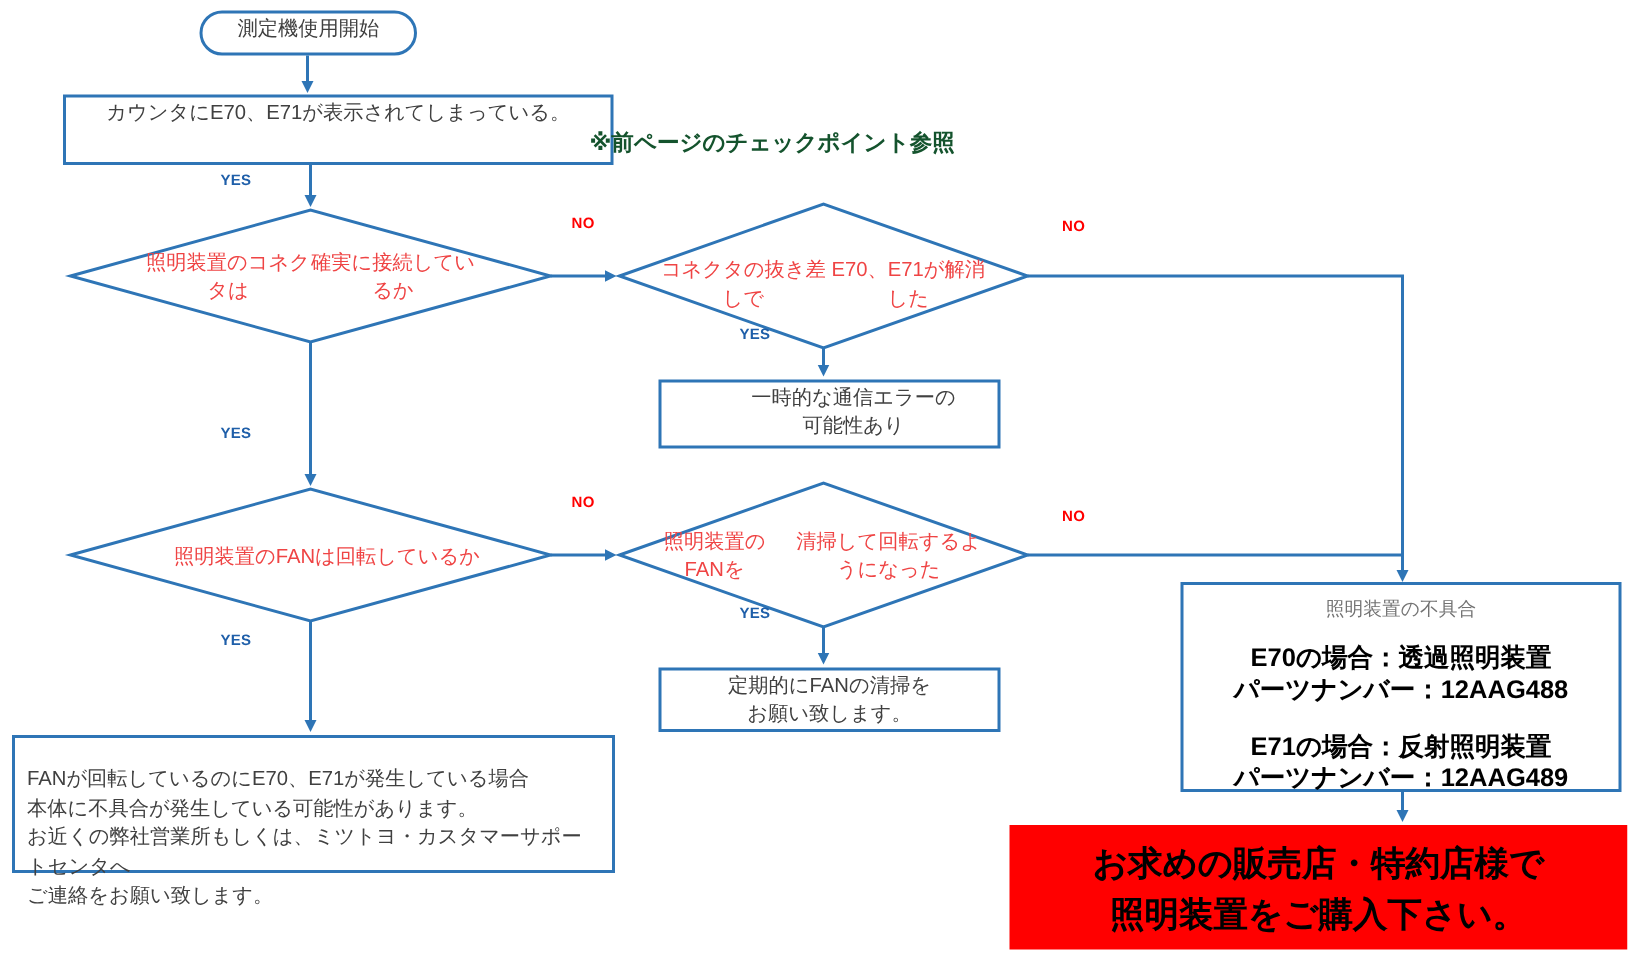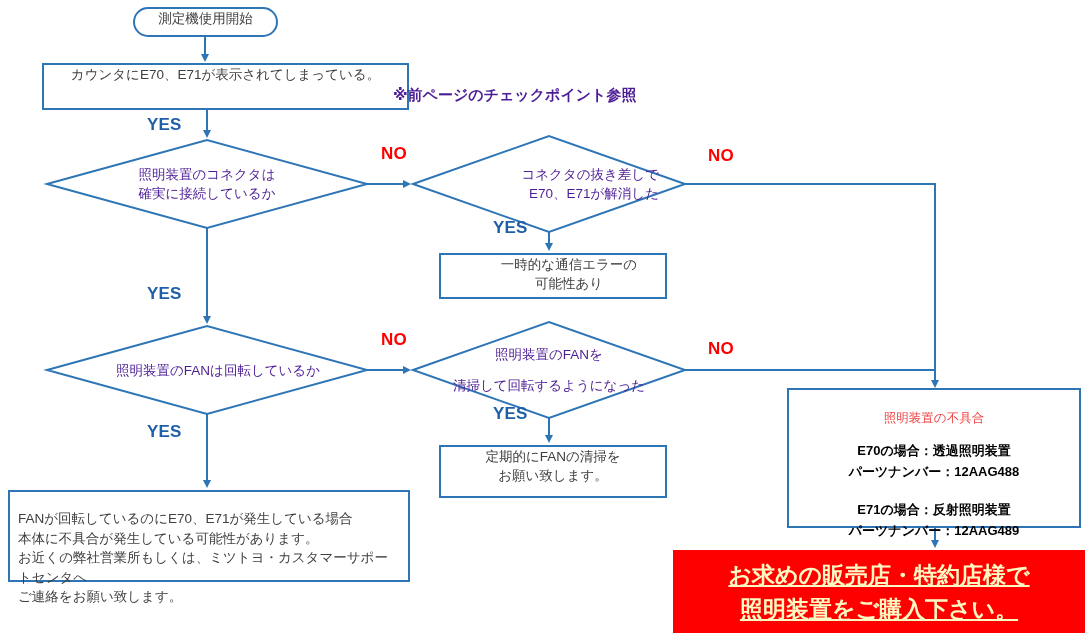--- a/index.html
+++ b/index.html
@@ -6,40 +6,40 @@
   body { background:#ffffff; font-family:"Liberation Sans","DejaVu Sans",sans-serif; }
   .stage { position:relative; width:1085px; height:639px; background:#ffffff; overflow:hidden; }
   .stage svg.wires { position:absolute; left:0; top:0; width:1085px; height:639px; }
 
   .node { position:absolute; display:flex; flex-direction:column; align-items:center; justify-content:flex-start;
           color:#404040; font-size:13.5px; line-height:19px; text-align:center; background:#ffffff; }
   .stadium { border:2px solid #2E75B6; border-radius:16px; }
   .rect    { border:2px solid #2E75B6; }
   .rect-thick { border:2.5px solid #2E75B6; }
 
-  .diamond-text { position:absolute; display:flex; flex-direction:column; align-items:center; justify-content:center;
-                  color:#4c1d95; font-size:13.5px; line-height:19px; text-align:center; background:transparent; }
+  .diamond-text { position:absolute; display:flex; flex-direction:row; align-items:center; justify-content:center;
+                  color:#ef4444; font-size:13.5px; line-height:19px; text-align:center; background:transparent; }
 
-  .flow-label { position:absolute; font-size:17px; font-weight:bold; letter-spacing:0.2px; }
+  .flow-label { position:absolute; font-size:10px; font-weight:bold; letter-spacing:0.2px; }
   .yes { color:#1F5FA9; }
   .no  { color:#FF0000; }
 
-  .note-red { position:absolute; color:#4c1d95; font-size:15px; font-weight:bold; }
+  .note-red { position:absolute; color:#14532d; font-size:15px; font-weight:bold; }
 
   .contact-box { position:absolute; border:2px solid #2E75B6; background:#ffffff; color:#404040;
                  font-size:13.5px; line-height:19.5px; text-align:left; padding:17px 8px; }
 
   .parts-box { position:absolute; border:2px solid #2E75B6; background:#ffffff; text-align:center; }
-  .parts-title { color:#ef4444; font-size:12.5px; margin-top:20px; }
-  .parts-block { color:#000000; font-size:13px; font-weight:bold; line-height:21px; }
+  .parts-title { color:#737373; font-size:12.5px; margin-top:8px; }
+  .parts-block { color:#000000; font-size:17px; font-weight:bold; line-height:21px; }
   .parts-block.first { margin-top:13px; }
   .parts-block.second { margin-top:17px; }
 
-  .alert-box { position:absolute; background:#FF0000; color:#fef9c3; display:flex; flex-direction:column;
-               align-items:center; justify-content:center; font-size:23px; font-weight:bold; line-height:34px; text-align:center;text-decoration:underline; }
+  .alert-box { position:absolute; background:#FF0000; color:#000000; display:flex; flex-direction:column;
+               align-items:center; justify-content:center; font-size:23px; font-weight:bold; line-height:34px; text-align:center; }
 </style>
 </head>
 <body>
 
 <div class="stage">
 
   <svg class="wires" viewBox="0 0 1085 639">
     <defs>
       <marker id="arrow" markerWidth="9" markerHeight="9" refX="1" refY="4" orient="auto" markerUnits="userSpaceOnUse">
         <path d="M0,0 L8,4 L0,8 Z" fill="#2E75B6"></path>
@@ -100,21 +100,21 @@
   <div class="flow-label no" style="left:381px; top:330px;">NO</div>
   <div class="flow-label no" style="left:708px; top:339px;">NO</div>
   <div class="flow-label yes" style="left:493px; top:404px;">YES</div>
   <div class="flow-label yes" style="left:147px; top:422px;">YES</div>
 
   <div class="node rect-thick" style="left:439px; top:253px; width:228px; height:46px;padding-left:32px;">
     <span>一時的な通信エラーの</span>
     <span>可能性あり</span>
   </div>
 
-  <div class="node rect-thick" style="left:439px; top:445px; width:228px; height:53px;">
+  <div class="node rect-thick" style="left:439px; top:445px; width:228px; height:43px;">
     <span>定期的にFANの清掃を</span>
     <span>お願い致します。</span>
   </div>
 
   <div class="contact-box" style="left:8px; top:490px; width:402px; height:92px;">
     <div>FANが回転しているのにE70、E71が発生している場合</div>
     <div>本体に不具合が発生している可能性があります。</div>
     <div>お近くの弊社営業所もしくは、ミツトヨ・カスタマーサポートセンタへ</div>
     <div>ご連絡をお願い致します。</div>
   </div>

